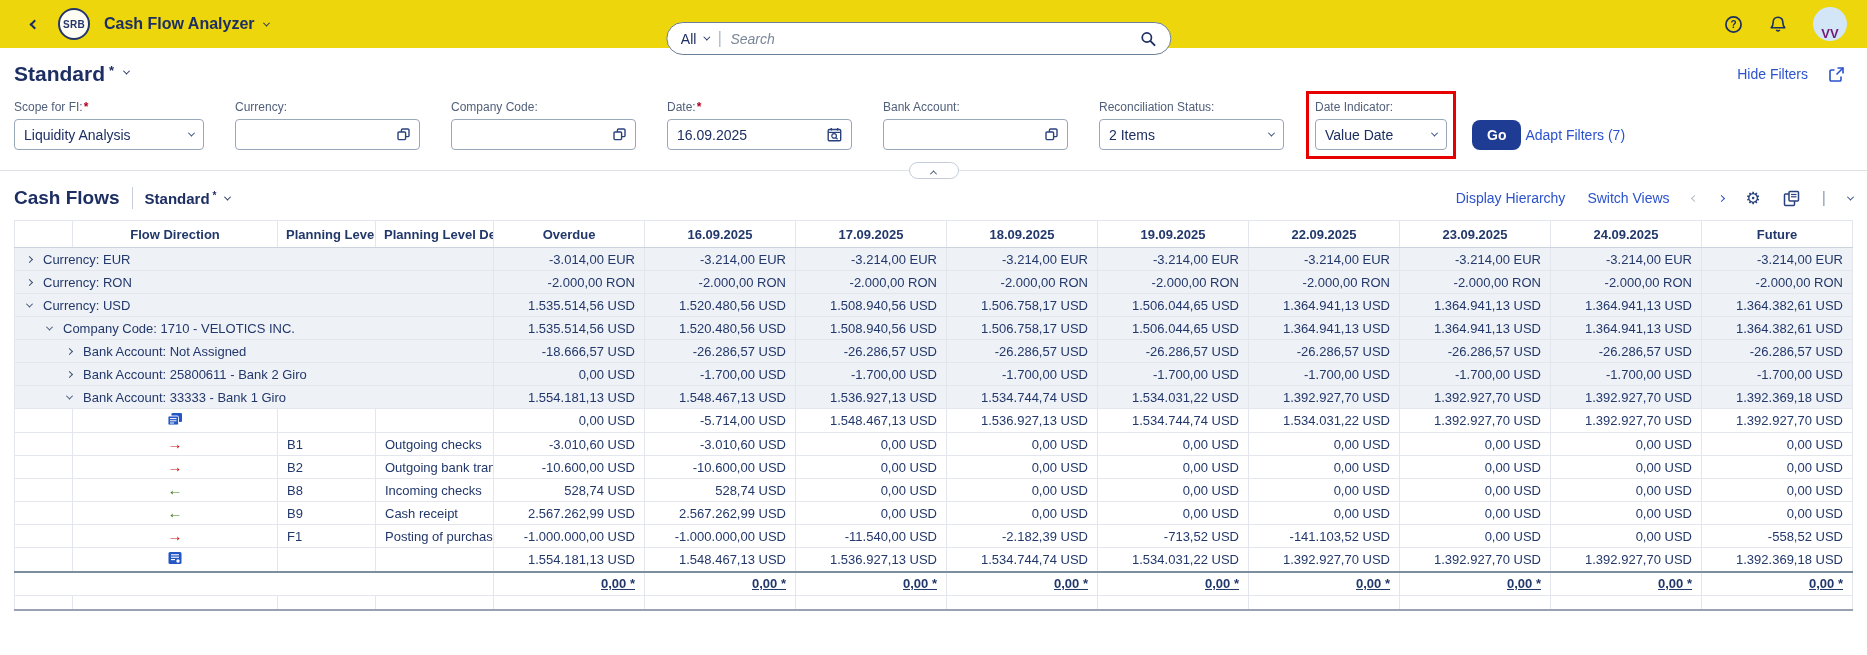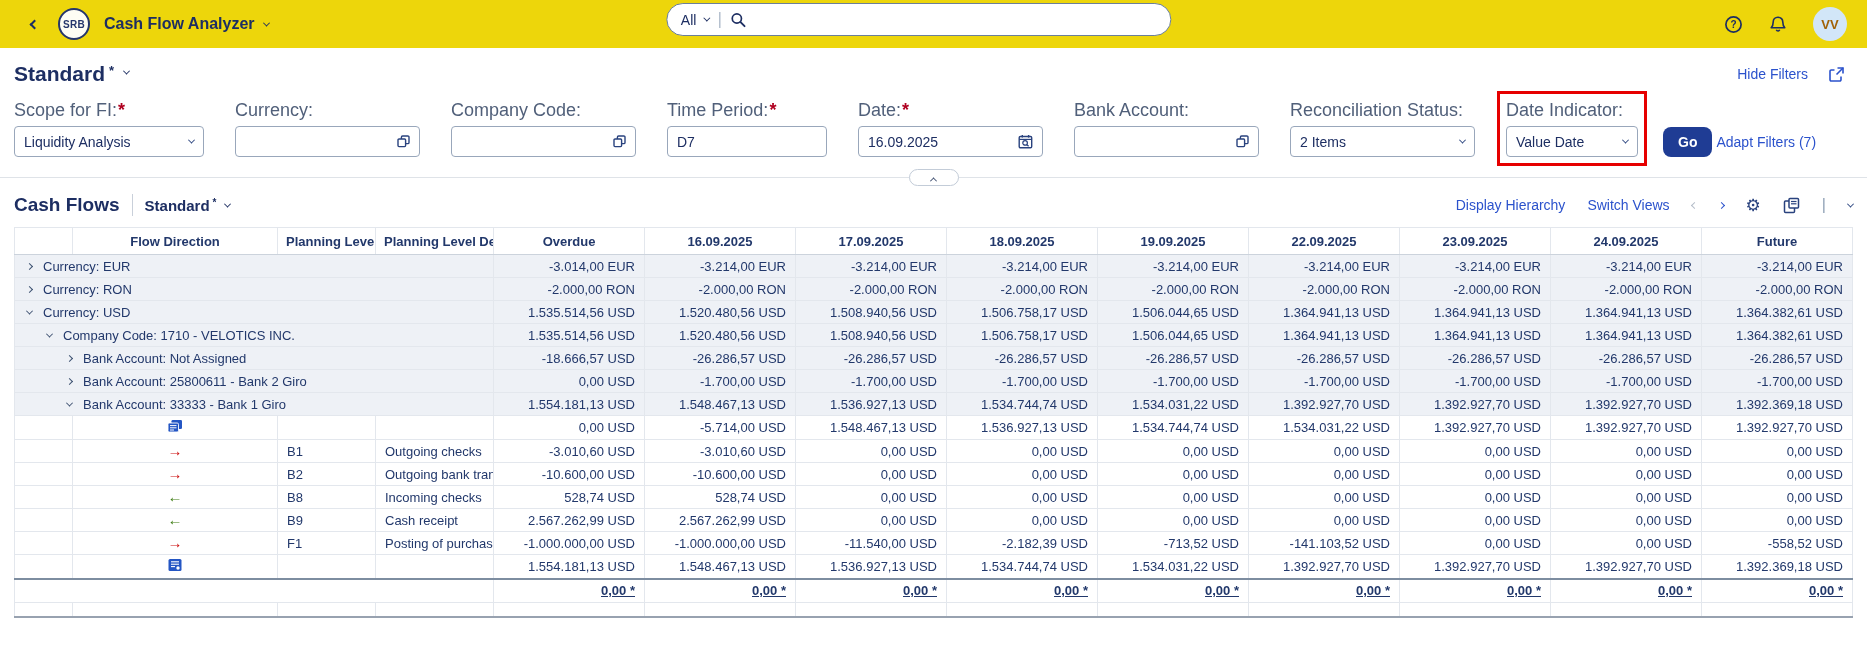--- a/index.html
+++ b/index.html
@@ -7,32 +7,32 @@
     font-family:"Liberation Sans", sans-serif; color:#22386b; }
 
   
   .topbar { height:48px; background:#EDD60B; display:flex; align-items:center;
     padding:0 20px; position:relative; }
   .back-btn { width:28px; height:28px; display:flex; align-items:center; justify-content:center; cursor:pointer; }
   .logo { width:32px; height:32px; border-radius:50%; background:#fdfdf4; border:2px solid #25366b;
     display:flex; align-items:center; justify-content:center; margin:0 14px 0 10px;
     font-size:10px; font-weight:bold; color:#25366b; letter-spacing:.3px; }
   .app-title { display:flex; align-items:center; gap:9px; font-size:16px; font-weight:bold; color:#1d2e62; cursor:pointer; }
-  .searchpill { position:absolute; left:50%; top:3px; transform:translateX(-53%);
+  .searchpill { position:absolute; left:50%; top:22px; transform:translateX(-53%);
     width:505px; height:33px; background:#fff; border:1px solid #6b7f99; border-radius:17px;
     display:flex; align-items:center; padding:0 14px; }
   .searchpill .scope { display:flex; align-items:center; gap:8px; font-size:14px; color:#1d2e62; cursor:pointer; }
   .searchpill .sep { width:1px; height:16px; background:#8fa0b5; margin:0 10px; }
   .searchpill input { border:none; outline:none; flex:1; font-size:14px; color:#1d2e62;
     font-family:"Liberation Sans",sans-serif; background:transparent; }
   .searchpill input::placeholder { font-style:italic; color:#7a8699; }
   .shell-right { margin-left:auto; display:flex; align-items:center; gap:26px; }
   .shell-icon { color:#1d2e62; cursor:pointer; display:flex; align-items:center; }
-  .avatar { width:34px; height:34px; border-radius:50%; background:#d2e6f8; color:#a16207;
-    display:flex; align-items:center; justify-content:center; font-size:13px; font-weight:bold; cursor:pointer; }
+  .avatar { width:34px; height:34px; border-radius:50%; background:#d2e6f8; color:#701a75;
+    display:flex; align-items:flex-end; justify-content:center; font-size:13px; font-weight:bold; cursor:pointer; }
 
   
   .chev { display:inline-block; width:7px; height:7px;
     border-right:2px solid currentColor; border-bottom:2px solid currentColor; }
   .chev.down  { transform:rotate(45deg)  translate(-1px,-1px); }
   .chev.up    { transform:rotate(-135deg) translate(-1px,-1px); }
   .chev.right { transform:rotate(-45deg); }
   .chev.left  { transform:rotate(135deg); }
   .chev.sm { width:5px; height:5px; border-width:1.6px; }
 
@@ -42,21 +42,21 @@
   .variant-title .txt { font-size:21px; font-weight:bold; }
   .variant-title .star { font-size:13px; font-weight:bold; margin:1px 0 0 -6px; }
   .variant-title .chev { margin-top:8px; }
   .variantbar-right { margin-left:auto; display:flex; align-items:center; gap:20px; }
   .link { color:#2b52cc; font-size:14px; cursor:pointer; }
 
   
   .filterbar { position:relative; padding:10px 22px 20px 14px; border-bottom:1px solid #dfe3e8; }
   .filter-fields { display:flex; align-items:flex-end; }
   .filter-field { margin-right:31px; position:relative; }
-  .filter-field .flabel { font-size:18px; color:#51607a; margin-bottom:5px; white-space:nowrap; }
+  .filter-field .flabel { font-size:12px; color:#51607a; margin-bottom:5px; white-space:nowrap; }
   .filter-field .flabel .req { color:#b00020; font-weight:bold; margin-left:1px; }
   .fbox { height:31px; background:#fff; border:1px solid #99a7bb; border-radius:4px;
     display:flex; align-items:center; padding:0 9px; font-size:14px; color:#1d2e62; cursor:pointer; }
   .fbox .val { flex:1; white-space:nowrap; overflow:hidden; }
   .fbox .ficon { margin-left:8px; display:flex; align-items:center; color:#29427e; }
   .filter-field.highlight { outline:3px solid #e60000; outline-offset:6px; }
   .go-btn { background:#1F3C94; color:#fff; font-size:14px; font-weight:bold; border:none;
     border-radius:8px; padding:7px 15px; cursor:pointer; margin-right:4px; }
   .adapt-link { font-size:14px; color:#2b52cc; white-space:nowrap; cursor:pointer; margin-bottom:7px; }
   .collapse-pill { position:absolute; left:calc(50% - 25px); bottom:-9px; width:50px; height:17px;
@@ -111,20 +111,21 @@
     <span>Cash Flow Analyzer</span>
     <span class="chev sm down"></span>
   </div>
 
   <div class="searchpill">
     <div class="scope">
       <span>All</span>
       <span class="chev sm down"></span>
     </div>
     <div class="sep"></div>
+    <input type="text" placeholder="Search" style="">
     <span class="shell-icon">
       <svg width="16" height="16" viewBox="0 0 16 16">
           <circle cx="6.5" cy="6.5" r="4.6" fill="none" stroke="#1d2e62" stroke-width="1.7"></circle>
           <line x1="10.2" y1="10.2" x2="14.2" y2="14.2" stroke="#1d2e62" stroke-width="1.9" stroke-linecap="round"></line>
         </svg>
     </span>
   </div>
 
   <div class="shell-right">
     <span class="shell-icon">
@@ -189,26 +190,20 @@
       <div class="filter-field">
         <div class="flabel">Company Code:</div>
         <div class="fbox" style="width:185px">
           <span class="val"></span>
           <span class="ficon">
             <svg width="13" height="13" viewBox="0 0 13 13">
               <rect x="1" y="4" width="7.6" height="7.6" rx="1" fill="none" stroke="currentColor" stroke-width="1.4"></rect>
               <path d="M4.4 4V2.2A1.2 1.2 0 0 1 5.6 1h5.2A1.2 1.2 0 0 1 12 2.2v5.2a1.2 1.2 0 0 1-1.2 1.2H9" fill="none" stroke="currentColor" stroke-width="1.4"></path>
             </svg>
           </span>
-        </div>
-      </div>
-      <div class="filter-field">
-        <div class="flabel">Time Period:<span class="req">*</span></div>
-        <div class="fbox" style="width:160px">
-          <span class="val">D7</span>
         </div>
       </div>
       <div class="filter-field">
         <div class="flabel">Date:<span class="req">*</span></div>
         <div class="fbox" style="width:185px">
           <span class="val">16.09.2025</span>
           <span class="ficon">
             <svg width="15" height="15" viewBox="0 0 15 15">
               <rect x="1.2" y="2.5" width="12.5" height="11.3" rx="1.2" fill="none" stroke="currentColor" stroke-width="1.4"></rect>
               <line x1="1.2" y1="5.4" x2="13.7" y2="5.4" stroke="currentColor" stroke-width="1.2"></line>

